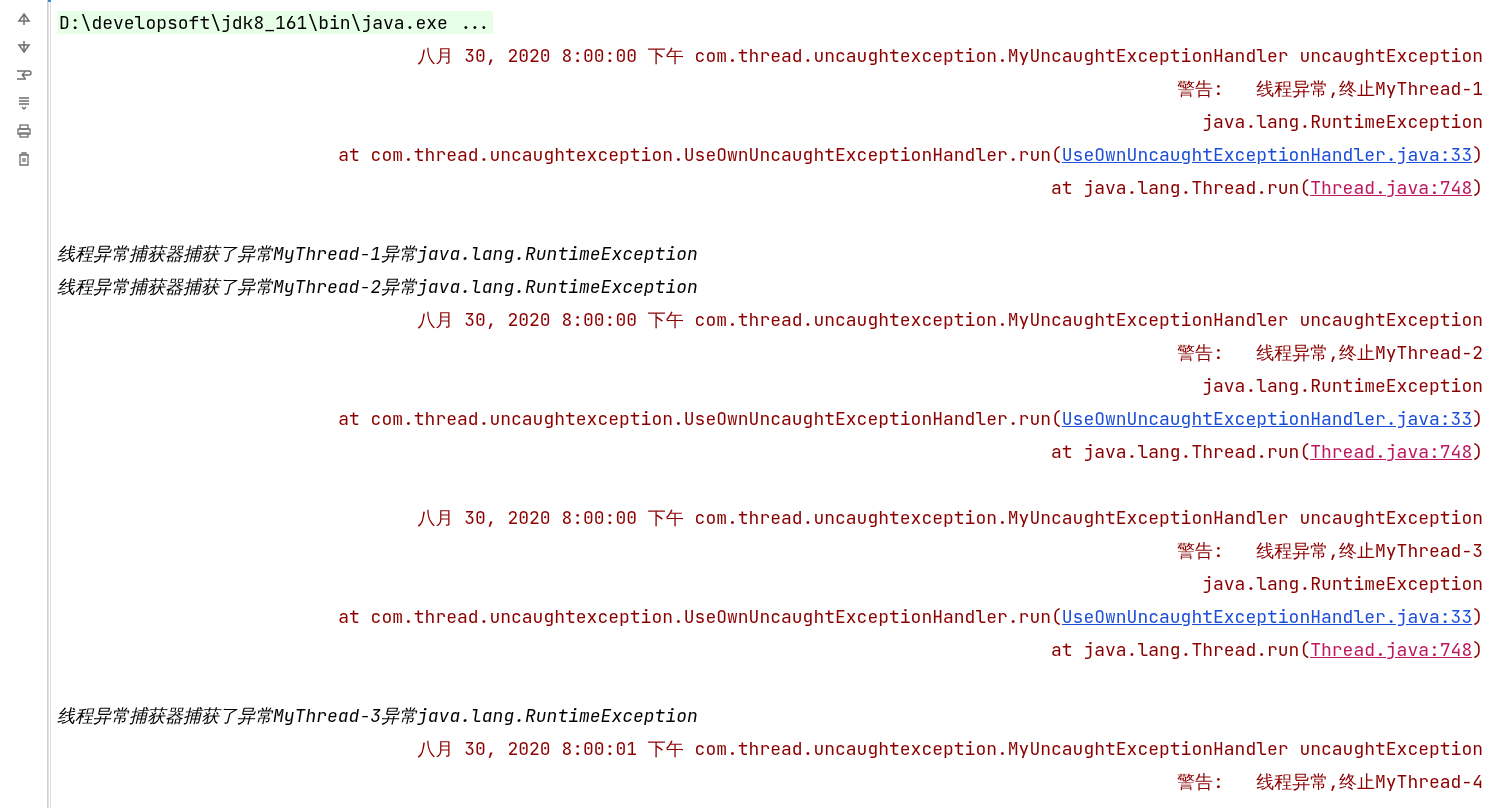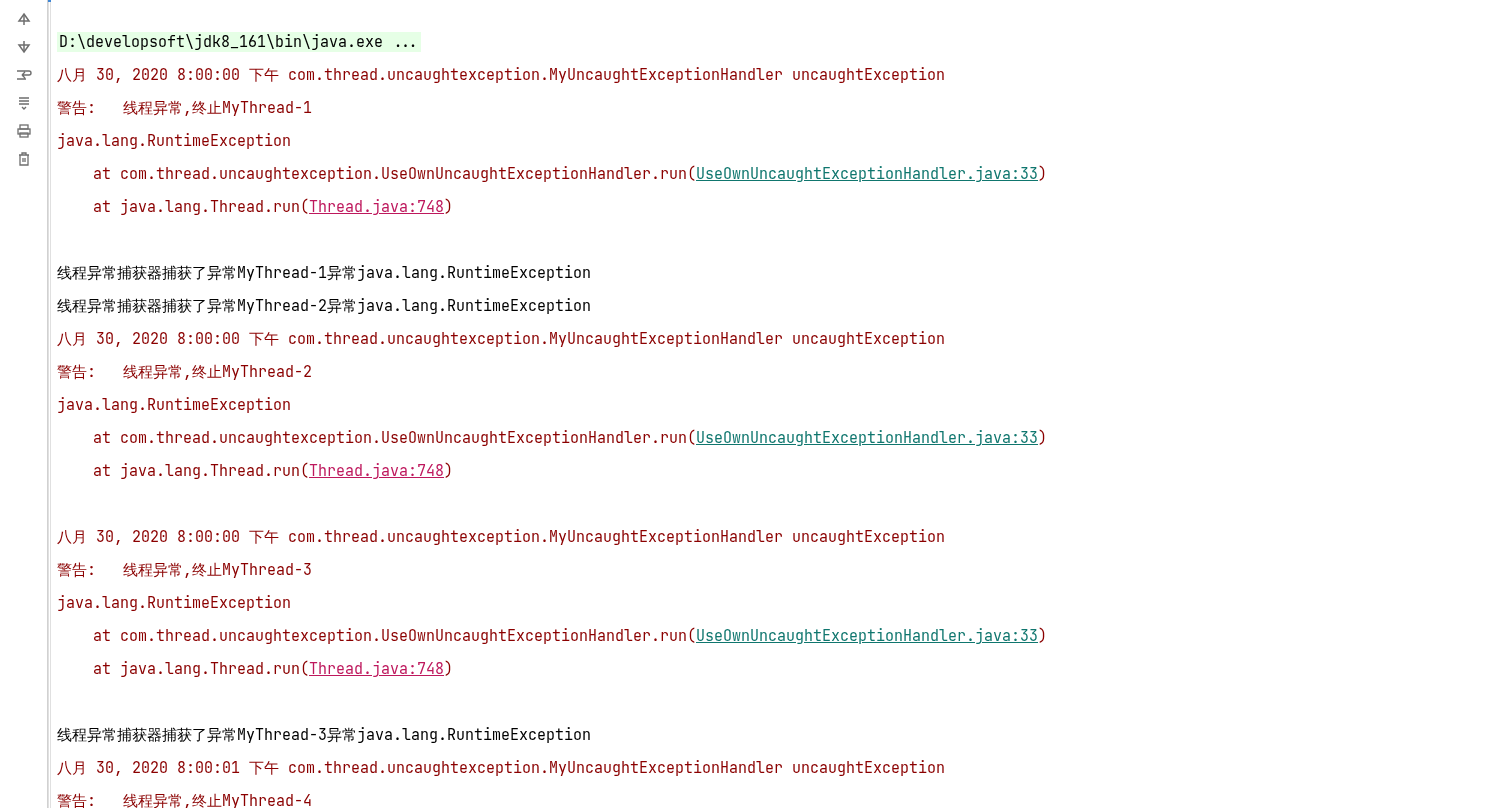--- a/index.html
+++ b/index.html
@@ -49,35 +49,34 @@
     top:0; left:-1px; right:-1px; height:2px;
     background:#3e86d6;
   }
   .console {
     flex: 1;
     padding: 6px 8px 6px 6px;
     overflow: auto;
     line-height: 33px;
     white-space: pre;
     font-family: "JetBrains Mono","Consolas","Courier New",monospace;
-    font-size: 15px;
+    font-size: 18px;
     color: #000000;
-    margin-top: 20px;
   }
   .cmd-line {
     color: #000000;
   }
   .cmd-highlight {
     background: #e6ffe6;
     padding: 0 2px;
   }
-  .err { color: #8b0000; }
-  .std { color: #000000; }
+  .err { color: #8b0000; text-align: right; }
+  .std { color: #000000; font-style: italic; }
   .link {
-    color: #0f766e;
+    color: #1d4ed8;
     text-decoration: underline;
     cursor: pointer;
   }
   .link-dis {
     color: #be185d;
     text-decoration: underline;
     cursor: pointer;
   }
   .blank { height: 33px; }
   svg { display:block; }

